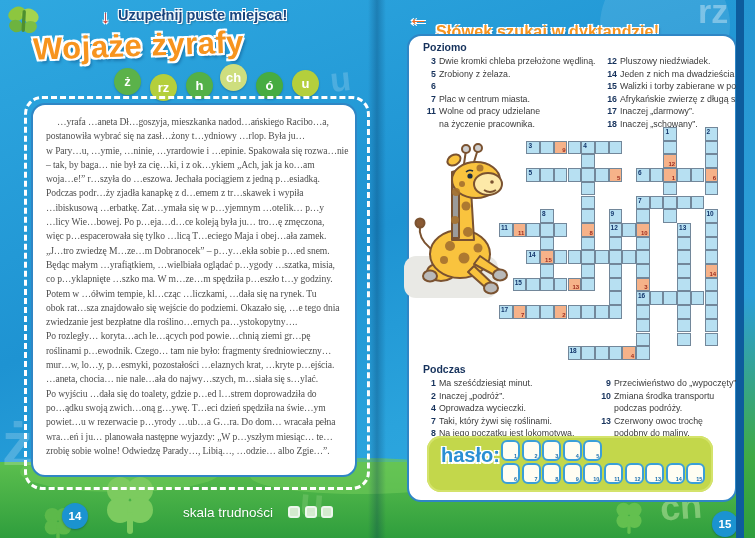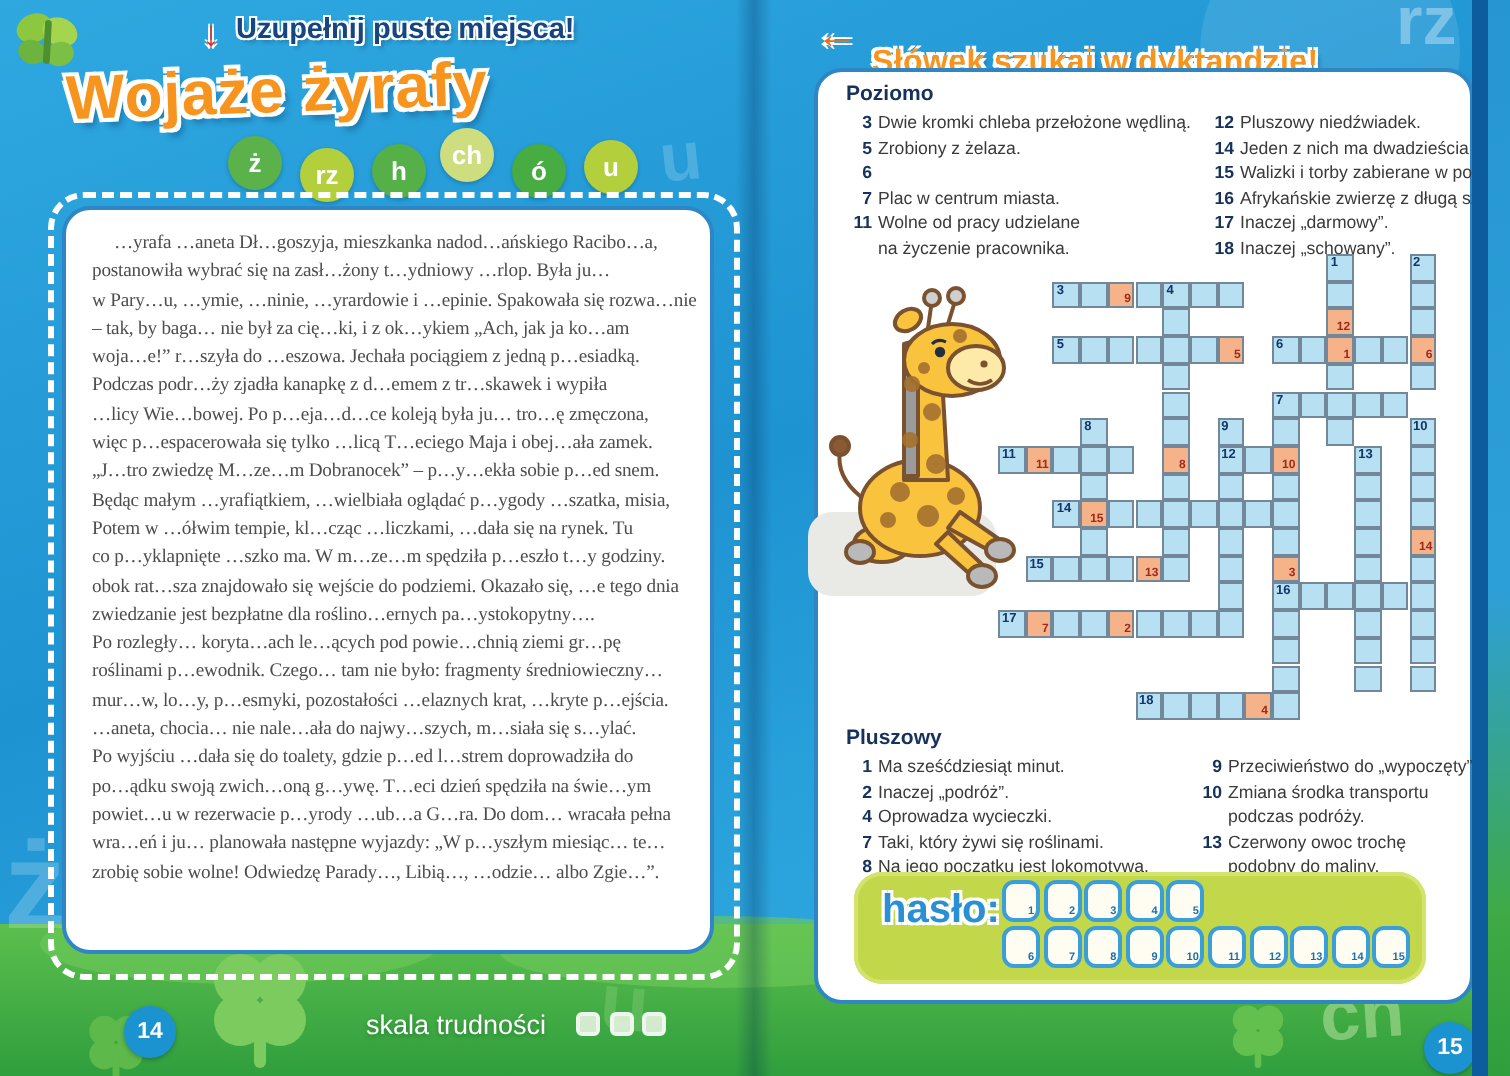--- a/index.html
+++ b/index.html
@@ -146,26 +146,27 @@
     </div>
 
   <div id="dashbox"></div>
   <div id="storypanel">
       <div class="storyline">…yrafa …aneta Dł…goszyja, mieszkanka nadod…ańskiego Racibo…a,</div>
       <div class="storyline">postanowiła wybrać się na zasł…żony t…ydniowy …rlop. Była ju…</div>
       <div class="storyline">w Pary…u, …ymie, …ninie, …yrardowie i …epinie. Spakowała się rozwa…nie</div>
       <div class="storyline">– tak, by baga… nie był za cię…ki, i z ok…ykiem „Ach, jak ja ko…am</div>
       <div class="storyline">woja…e!” r…szyła do …eszowa. Jechała pociągiem z jedną p…esiadką.</div>
       <div class="storyline">Podczas podr…ży zjadła kanapkę z d…emem z tr…skawek i wypiła</div>
+      <div class="storyline">…ibiskusową …erbatkę. Zat…ymała się w p…yjemnym …otelik… p…y</div>
       <div class="storyline">…licy Wie…bowej. Po p…eja…d…ce koleją była ju… tro…ę zmęczona,</div>
       <div class="storyline">więc p…espacerowała się tylko …licą T…eciego Maja i obej…ała zamek.</div>
       <div class="storyline">„J…tro zwiedzę M…ze…m Dobranocek” – p…y…ekła sobie p…ed snem.</div>
       <div class="storyline">Będąc małym …yrafiątkiem, …wielbiała oglądać p…ygody …szatka, misia,</div>
+      <div class="storyline">co p…yklapnięte …szko ma. W m…ze…m spędziła p…eszło t…y godziny.</div>
       <div class="storyline">Potem w …ółwim tempie, kl…cząc …liczkami, …dała się na rynek. Tu</div>
-      <div class="storyline">co p…yklapnięte …szko ma. W m…ze…m spędziła p…eszło t…y godziny.</div>
       <div class="storyline">obok rat…sza znajdowało się wejście do podziemi. Okazało się, …e tego dnia</div>
       <div class="storyline">zwiedzanie jest bezpłatne dla roślino…ernych pa…ystokopytny….</div>
       <div class="storyline">Po rozległy… koryta…ach le…ących pod powie…chnią ziemi gr…pę</div>
       <div class="storyline">roślinami p…ewodnik. Czego… tam nie było: fragmenty średniowieczny…</div>
       <div class="storyline">mur…w, lo…y, p…esmyki, pozostałości …elaznych krat, …kryte p…ejścia.</div>
       <div class="storyline">…aneta, chocia… nie nale…ała do najwy…szych, m…siała się s…ylać.</div>
       <div class="storyline">Po wyjściu …dała się do toalety, gdzie p…ed l…strem doprowadziła do</div>
       <div class="storyline">po…ądku swoją zwich…oną g…ywę. T…eci dzień spędziła na świe…ym</div>
       <div class="storyline">powiet…u w rezerwacie p…yrody …ub…a G…ra. Do dom… wracała pełna</div>
       <div class="storyline">wra…eń i ju… planowała następne wyjazdy: „W p…yszłym miesiąc… te…</div>
@@ -485,21 +486,21 @@
         <span class="cwnum">18</span>
       </div>
       <div class="cwcell" style="left: 581.2px; top: 346.2px; width: 13.7px; height: 13.7px;"></div>
       <div class="cwcell" style="left: 594.9px; top: 346.2px; width: 13.7px; height: 13.7px;"></div>
       <div class="cwcell" style="left: 608.6px; top: 346.2px; width: 13.7px; height: 13.7px;"></div>
       <div class="cwcell orange" style="left: 622.3px; top: 346.2px; width: 13.7px; height: 13.7px;">
         <span class="pwnum">4</span>
       </div>
     </div>
 
-  <div class="cluehead" style="left:423px;top:363px;">Pluszowy</div>
+  <div class="cluehead" style="left:423px;top:363px;">Podczas</div>
   <div class="cluecol" id="down1" style="left:423px;top:377px;">
       <div class="clue">
         <span class="n">1</span>
         <span>
           <div class="t">Ma sześćdziesiąt minut.</div>
         </span>
       </div>
       <div class="clue">
         <span class="n">2</span>
         <span>

